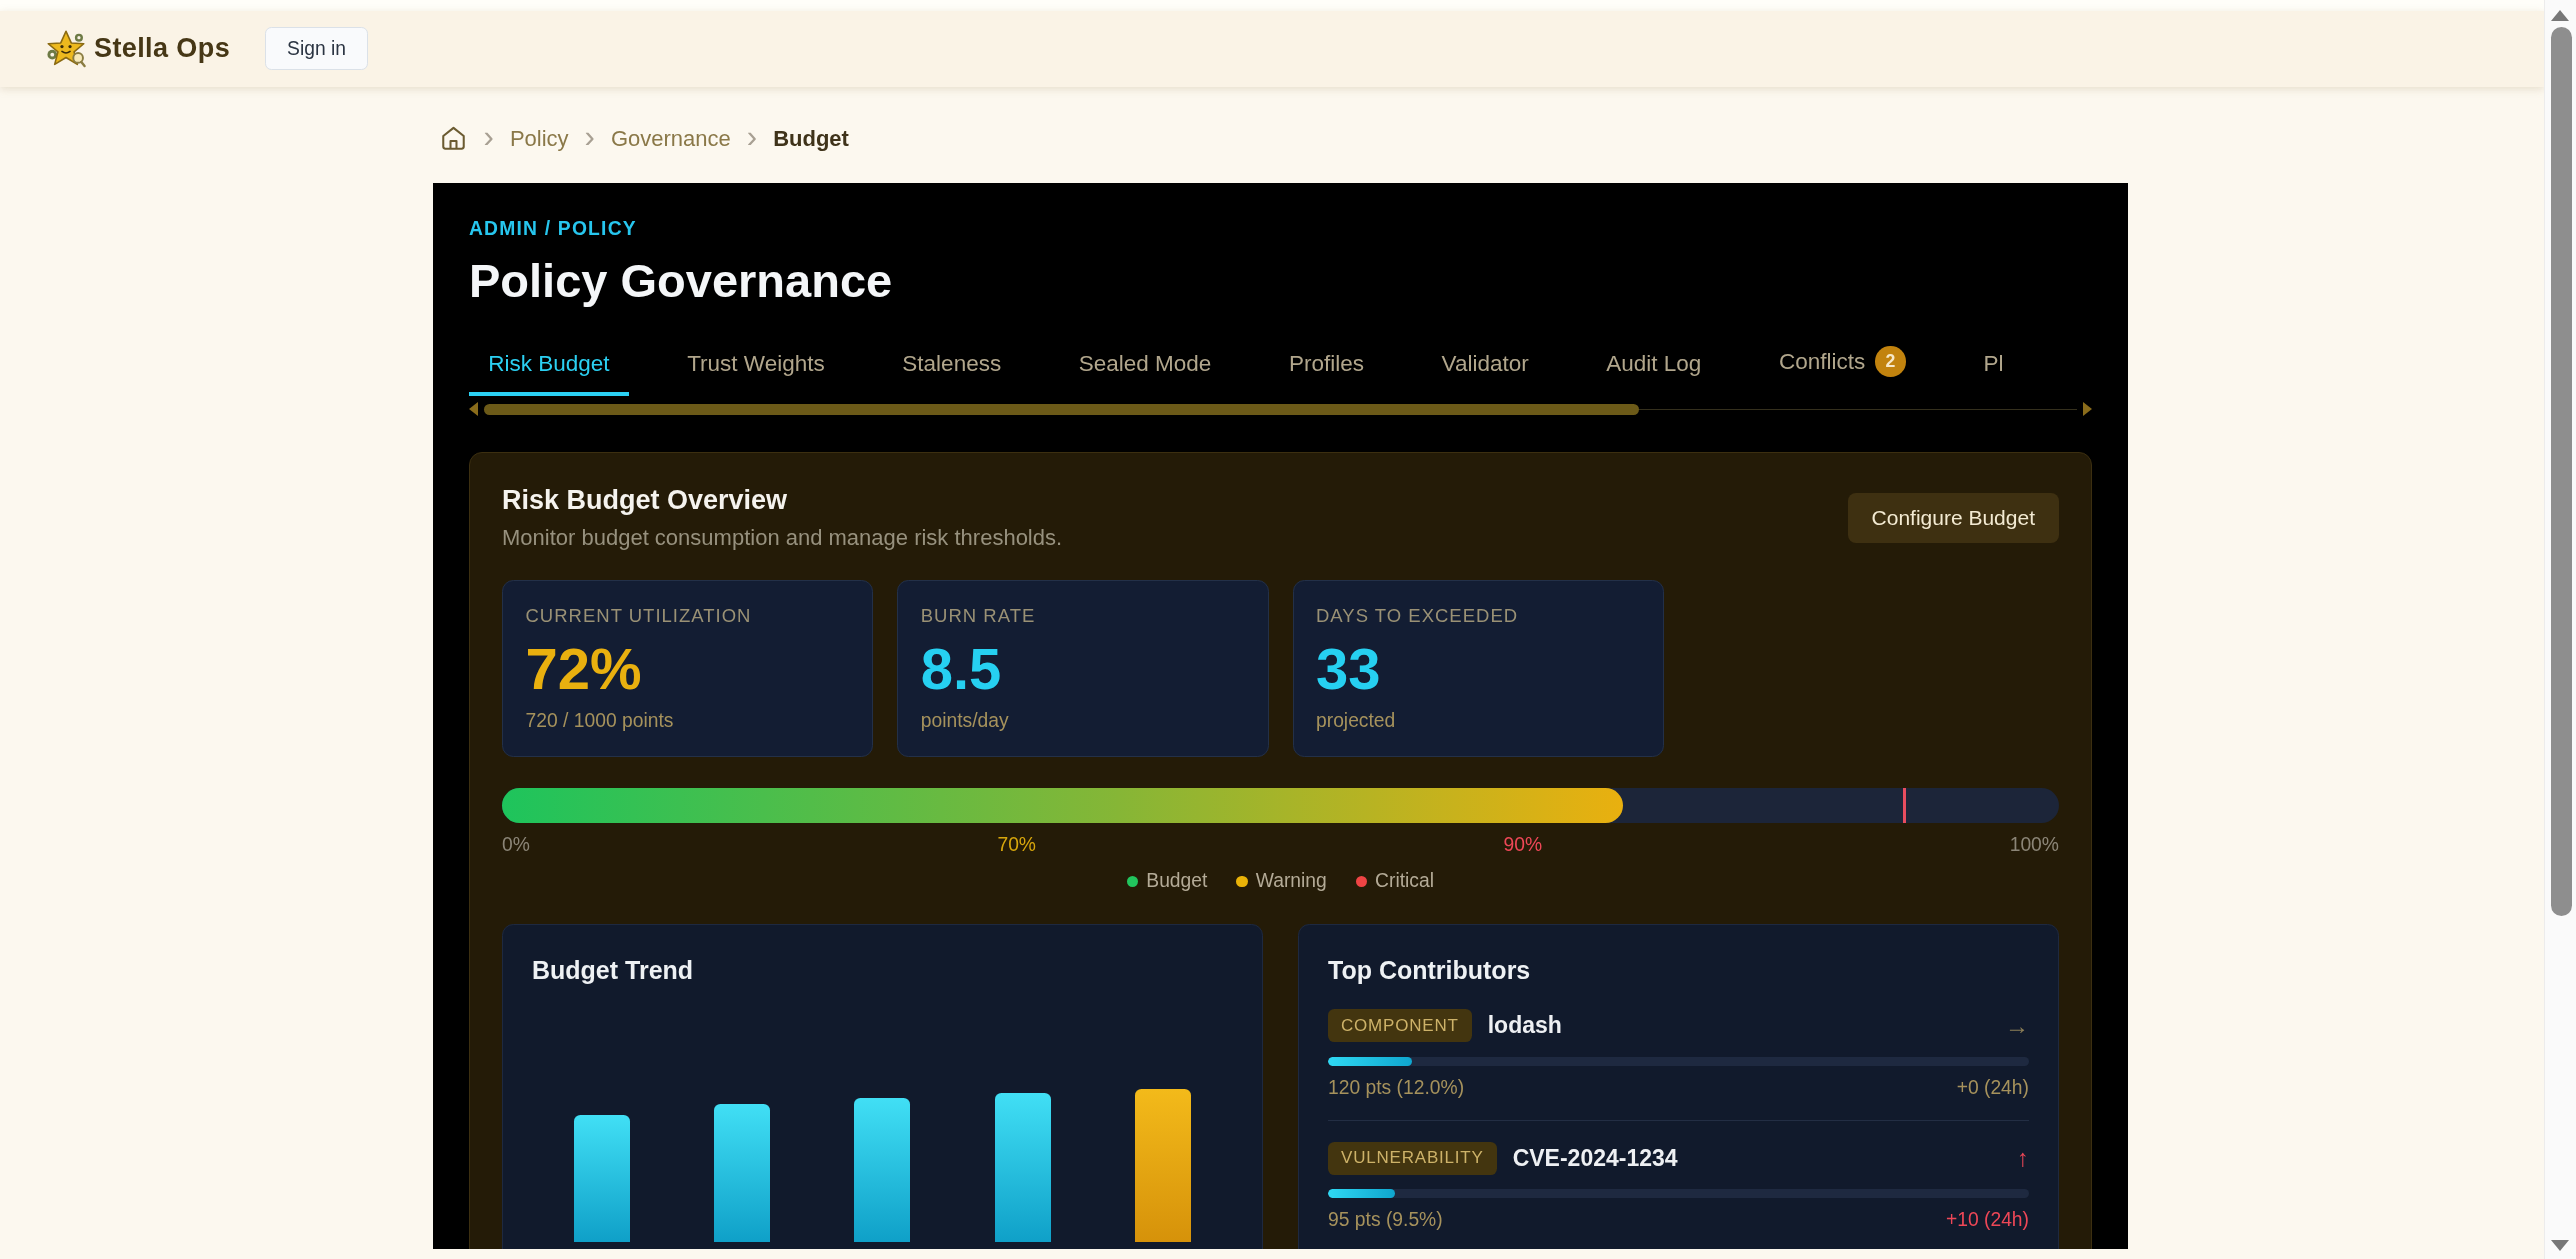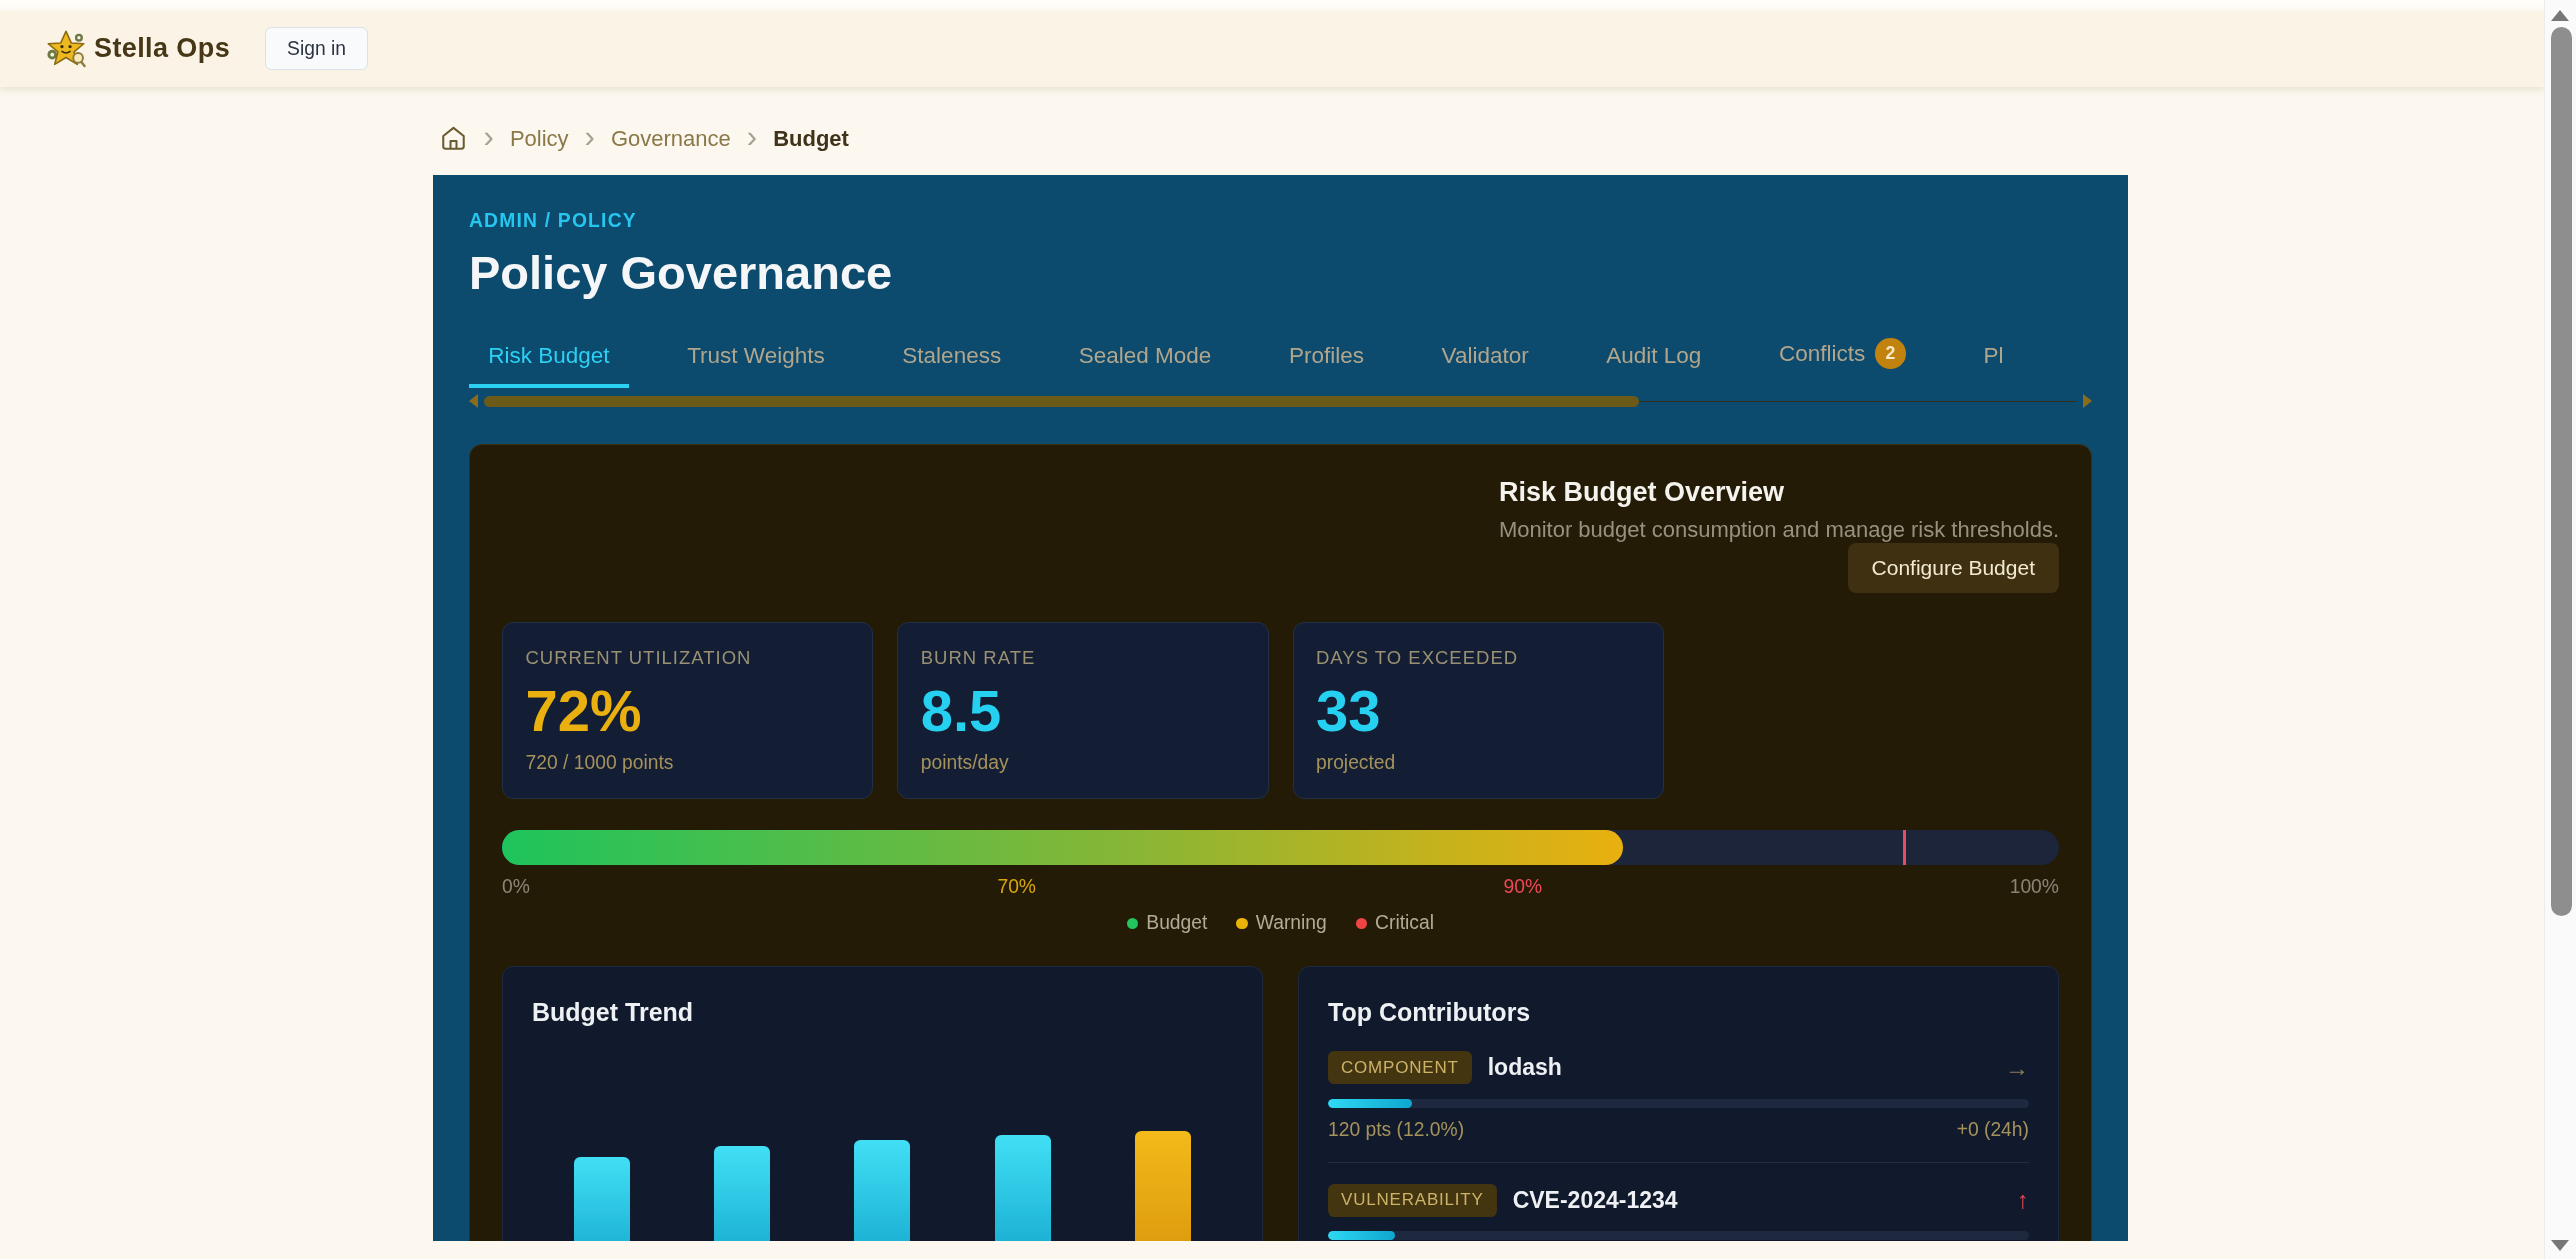--- a/index.html
+++ b/index.html
@@ -16,42 +16,42 @@
     padding:9.7px 21px; font-size:19.3px; color:#2b3442; cursor:pointer; }
 
   
   .content { position:absolute; left:433px; top:121px; width:1695px; bottom:0; }
   .breadcrumb { display:flex; align-items:center; gap:16px; padding-left:5.6px; height:35px; }
   .crumb-sep { font-size:31px; color:#a8a093; line-height:1; margin-top:-4.8px; }
   .crumb-link { font-size:22px; color:#8a7848; text-decoration:none; cursor:pointer; }
   .crumb-current { font-size:22px; color:#3f331a; font-weight:700; }
 
   
-  .panel { margin-top:19px; background:#0c4a6e; height:1066px; padding:35px 36px; overflow:hidden; }
+  .panel { margin-top:27px; background:#000000; height:1066px; padding:35px 36px; overflow:hidden; }
   .eyebrow { font-size:19.3px; font-weight:700; color:#27c6ee; letter-spacing:1.2px; }
   .page-title { margin-top:13px; font-size:47px; font-weight:700; color:#f4f6f8; }
   .page-sub { margin-top:9.7px; font-size:23px; color:#a59e8c; }
 
   .tabbar { margin-top:27px; display:flex; gap:39px; align-items:flex-end; white-space:nowrap; }
   .tab { font-size:22.5px; color:#b1a68c; padding:11.3px 19.3px 14.5px; cursor:pointer; border-bottom:4px solid transparent; display:flex; align-items:center; gap:9.7px; }
   .tab.active { color:#2bd0f2; border-bottom-color:#2bd0f2; }
   .tab-badge { min-width:31px; height:31px; border-radius:15.3px; background:#c2830e; color:#f6e8c8;
     font-size:17.7px; font-weight:700; display:inline-flex; align-items:center; justify-content:center; padding:0 6.4px; }
 
   .tab-scroll { margin-top:6.4px; display:flex; align-items:center; gap:6.4px; height:14.5px; }
   .tri { width:0; height:0; border-top:7.2px solid transparent; border-bottom:7.2px solid transparent; cursor:pointer; }
   .tri-left  { border-right:9.7px solid #8a6c1b; }
   .tri-right { border-left:9.7px solid #8a6c1b; }
   .tab-scroll-track { flex:1; position:relative; height:13px; }
   .tab-scroll-track::before { content:""; position:absolute; left:0; right:0; top:50%; height:1.6px; margin-top:-0.8px; background:#35301d; }
   .tab-scroll-thumb { position:absolute; left:0; top:0.8px; height:11.3px; border-radius:5.6px; background:#6c5a18; cursor:grab; }
 
   
   .overview-card { margin-top:35px; background:#241b07; border:0.8px solid #3c2f10; border-radius:13px; padding:32px; }
-  .ov-head { display:flex; align-items:flex-end; justify-content:space-between;flex-direction:column; }
+  .ov-head { display:flex; align-items:center; justify-content:space-between; }
   .ov-title { font-size:27px; font-weight:700; color:#f5f3ee; }
   .ov-sub { margin-top:9.7px; font-size:22px; color:#97917e; }
   .cfg-btn { background:#3e3011; color:#f3ead2; border:none; border-radius:8px; padding:13px 24px; font-size:21px; cursor:pointer; }
 
   .stat-grid { margin-top:29px; display:grid; grid-template-columns:repeat(4,1fr); gap:24px; }
   .stat-card { background:#131d33; border:0.8px solid #233048; border-radius:11.3px; padding:24px 22.5px; }
   .stat-label { font-size:18.5px; color:#9a9175; letter-spacing:1px; }
   .stat-value { margin:13px 0 11.3px; font-size:58px; font-weight:700; line-height:1; }
   .stat-sub { font-size:19.3px; }
 

